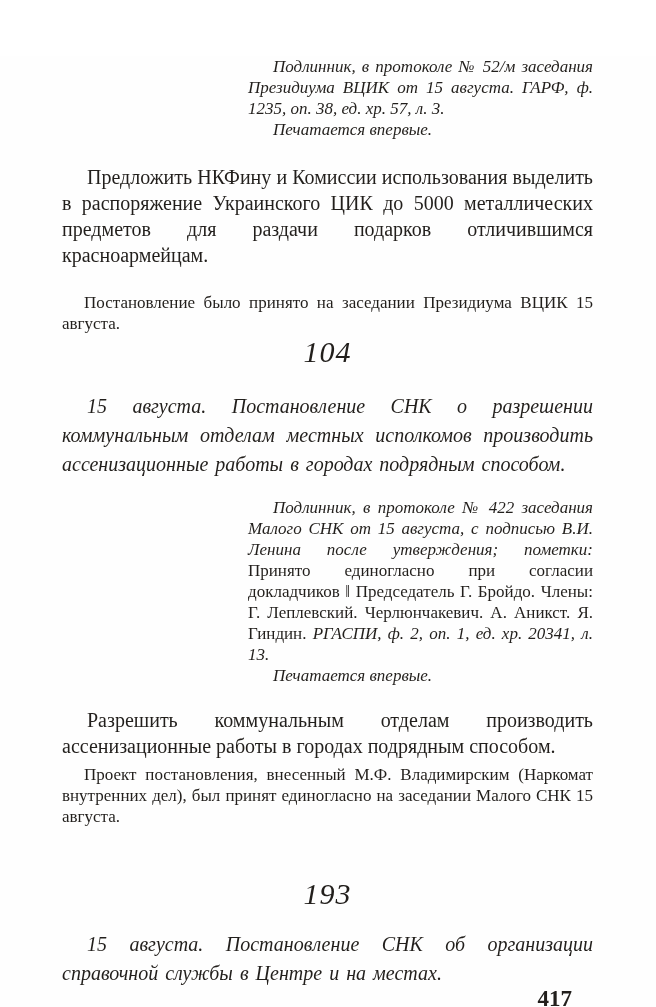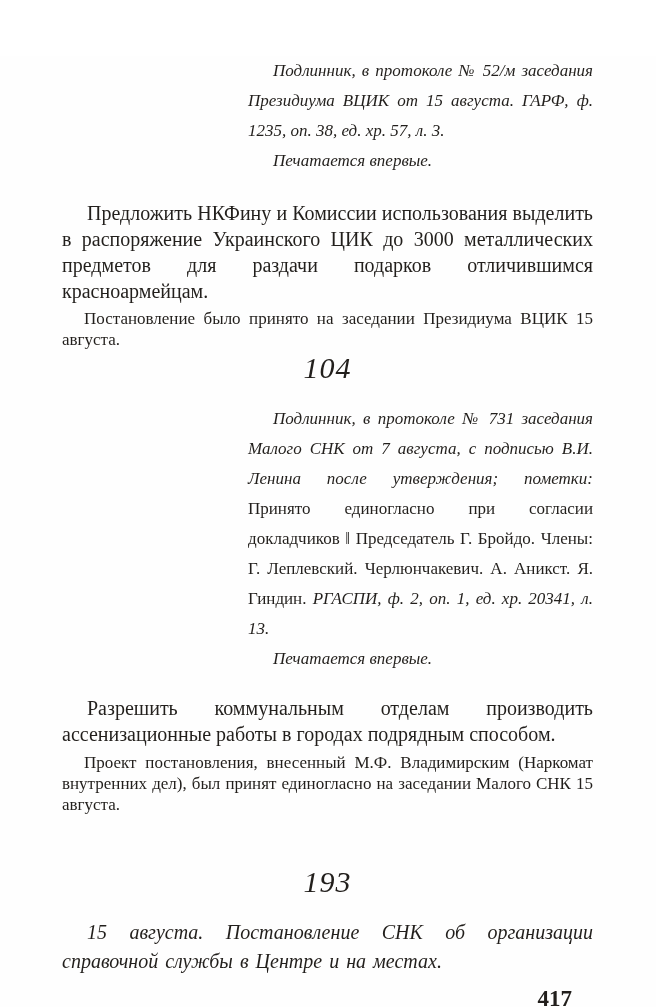--- a/index.html
+++ b/index.html
@@ -23,21 +23,21 @@
     padding: 0 63px 0 62px;
   }
   p, h2 { margin: 0; }
 
   
   .source-note {
     margin-left: 186px;
     width: 345px;
     font-style: italic;
     font-size: 17px;
-    line-height: 30px;
+    line-height: 21px;
     text-align: justify;
   }
   .source-note p { text-indent: 25px; }
   .source-note .upright { font-style: normal; }
 
   
   .decree {
     font-size: 20px;
     line-height: 26px;
     text-align: justify;
@@ -77,46 +77,47 @@
     top: 934px;
     right: 84px;
     font-weight: bold;
     font-size: 23px;
     line-height: 18px;
   }
 
   
   .mt56 { margin-top: 56px; }
   .mt24 { margin-top: 24px; }
-  .mt16 { margin-top: 4px; }
+  .mt16 { margin-top: 24px; }
   .mt50 { }
   .mt22 { margin-top: 22px; }
   .mt18 { margin-top: 18px; }
   .mt21 { margin-top: 21px; }
   .mt17 { margin-top: 5px; }
   .mt49 { margin-top: 49px; }
 </style>
 </head>
 <body>
 
 <div class="book-page">
 
   <section>
     <div class="source-note mt56">
       <p>Подлинник, в протоколе № 52/м заседания Президиума ВЦИК от 15 августа. ГАРФ, ф. 1235, оп. 38, ед. хр. 57, л. 3.</p>
       <p>Печатается впервые.</p>
     </div>
-    <p class="decree mt24">Предложить НКФину и Комиссии использования выделить в распоряжение Украинского ЦИК до 3000 металлических предметов для раздачи подарков отличившимся красноармейцам.</p>
+    <p class="decree mt24">Предложить НКФину и Комиссии использования выделить в распоряжение Украинского ЦИК до 5000 металлических предметов для раздачи подарков отличившимся красноармейцам.</p>
     <p class="commentary mt16">Постановление было принято на заседании Президиума ВЦИК 15 августа.</p>
   </section>
 
   <section>
     <h2 class="doc-number mt50">104</h2>
+    <p class="doc-heading mt22">15 августа. Постановление СНК о разрешении коммунальным отделам местных исполкомов производить ассенизационные работы в городах подрядным способом.</p>
     <div class="source-note mt18">
-      <p><span>Подлинник, в протоколе № 731 заседания Малого СНК от 7 августа, с подписью В.И. Ленина после утверждения; пометки: </span><span class="upright">Принято единогласно при согласии докладчиков ‖ Председатель Г. Бройдо. Члены: Г. Леплевский. Черлюнчакевич. А. Аникст. Я. Гиндин. </span><span>РГАСПИ, ф. 2, оп. 1, ед. хр. 20341, л. 13.</span></p>
+      <p><span>Подлинник, в протоколе № 422 заседания Малого СНК от 15 августа, с подписью В.И. Ленина после утверждения; пометки: </span><span class="upright">Принято единогласно при согласии докладчиков ‖ Председатель Г. Бройдо. Члены: Г. Леплевский. Черлюнчакевич. А. Аникст. Я. Гиндин. </span><span>РГАСПИ, ф. 2, оп. 1, ед. хр. 20341, л. 13.</span></p>
       <p>Печатается впервые.</p>
     </div>
     <p class="decree mt21">Разрешить коммунальным отделам производить ассенизационные работы в городах подрядным способом.</p>
     <p class="commentary mt17">Проект постановления, внесенный М.Ф. Владимирским (Наркомат внутренних дел), был принят единогласно на заседании Малого СНК 15 августа.</p>
   </section>
 
   <section>
     <h2 class="doc-number mt49">193</h2>
     <p class="doc-heading mt18">15 августа. Постановление СНК об организации справочной службы в Центре и на местах.</p>
   </section>

